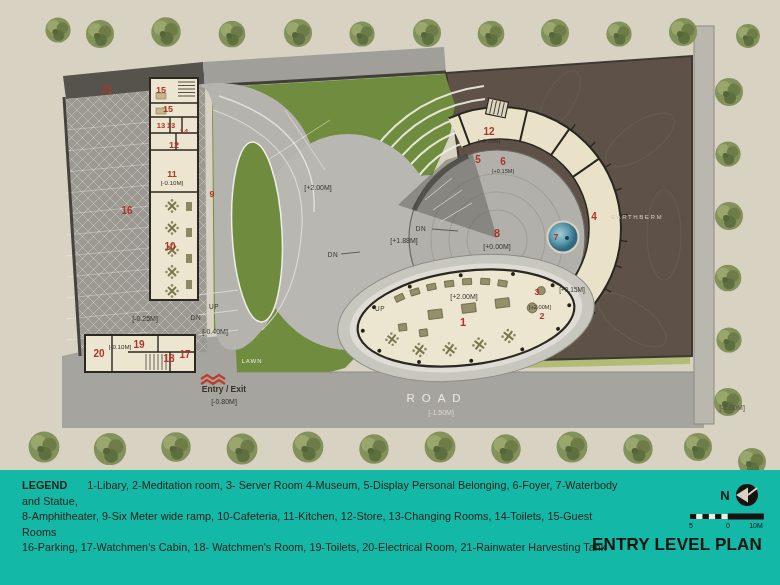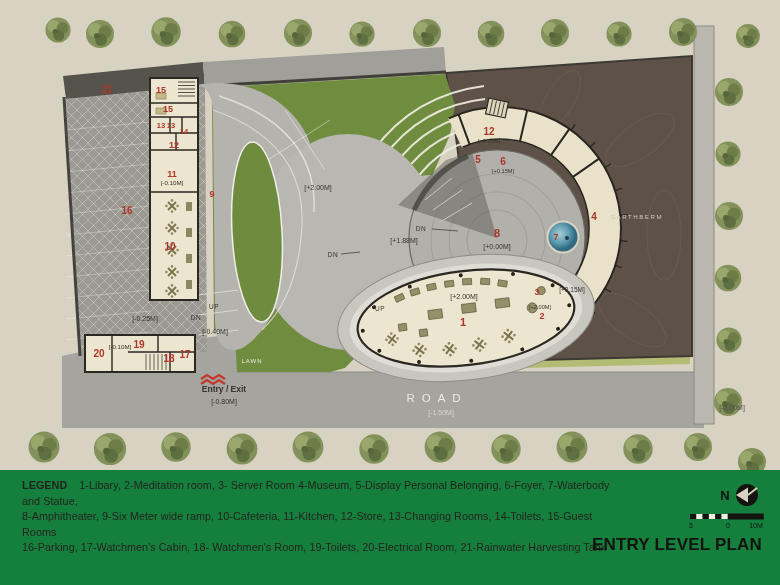--- a/index.html
+++ b/index.html
@@ -1,24 +1,24 @@
 <!DOCTYPE html>
 <html><head>
 <meta charset="utf-8">
 <style>
   html,body{margin:0;padding:0;}
-  .page{position:relative;width:780px;height:585px;background:#15803d;overflow:hidden;
+  .page{position:relative;width:780px;height:585px;background:#14b8a6;overflow:hidden;
         font-family:"Liberation Sans",sans-serif;}
   svg text{font-family:"Liberation Sans",sans-serif;text-anchor:middle;}
   .rn{font-weight:bold;fill:#ae352a;}
   .lv{fill:#36342b;}
   .wl{fill:#ece9df;}
   .legend{position:absolute;left:22px;top:478px;width:600px;font-size:10.8px;
           line-height:15.6px;color:#24221c;letter-spacing:0.05px;}
-  .legend .lg-title{font-weight:bold;margin-right:12px;}
+  .legend .lg-title{font-weight:bold;margin-right:20px;}
   .footer-left{position:absolute;left:22px;top:533px;font-size:18.5px;font-weight:bold;
                color:#141310;letter-spacing:0.4px;}
   .footer-right{position:absolute;right:18px;top:535px;font-size:17px;font-weight:bold;
                 color:#141310;letter-spacing:0.2px;}
   .north-scale{position:absolute;right:14px;top:481px;}
 </style>
 </head>
 <body>
 
 <div class="page">

